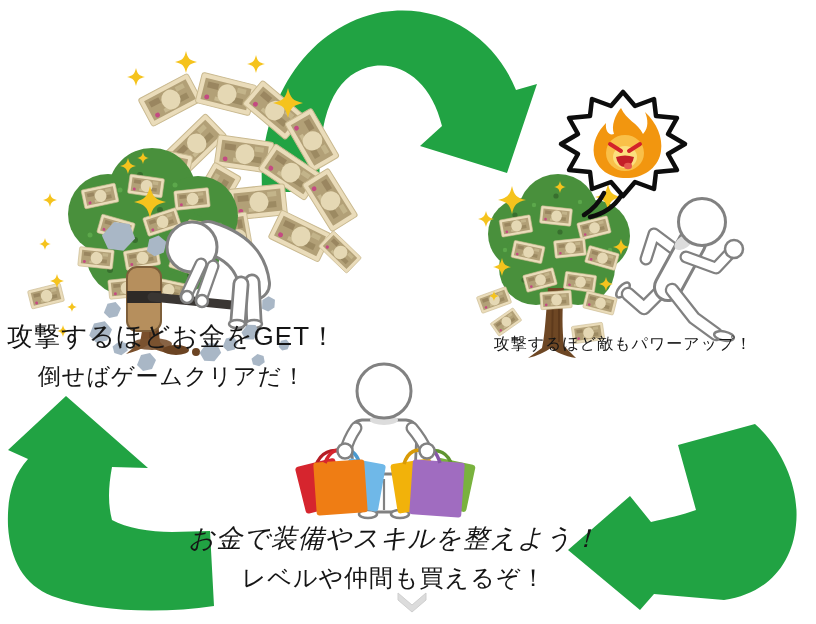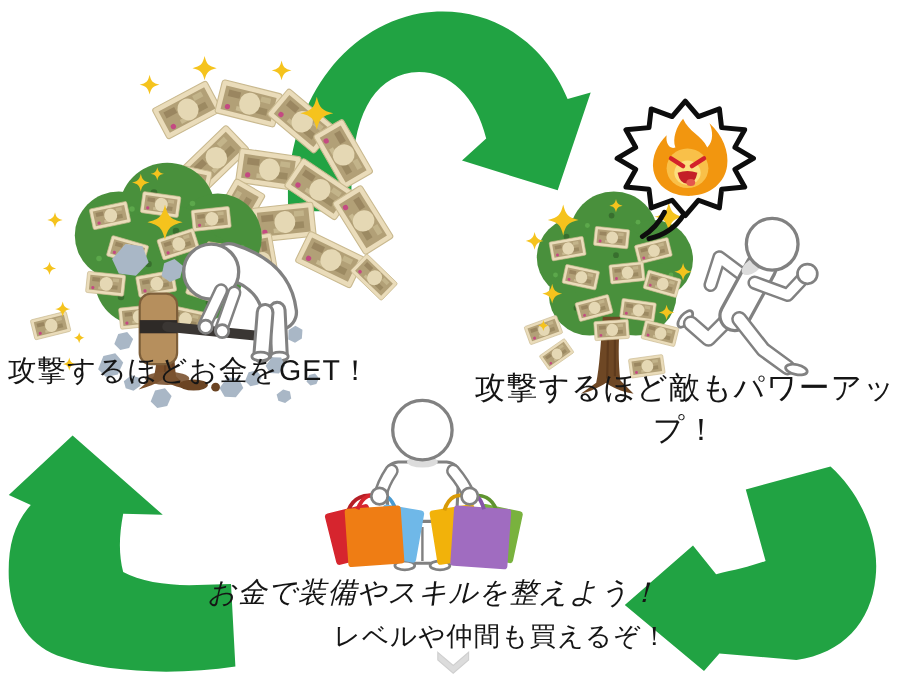--- a/index.html
+++ b/index.html
@@ -7,25 +7,25 @@
     position:relative;width:816px;height:624px;background:#fff;overflow:hidden;
     font-family:"Liberation Sans","DejaVu Sans",sans-serif;
   }
   .stage svg{position:absolute;left:0;top:0;}
   .cap{position:absolute;text-align:center;color:#151515;z-index:5;}
   .cap .l1,.cap .l2{display:block;letter-spacing:1px;font-weight:500;}
   .cap1{left:2px;top:319px;width:340px;}
   .cap1 .l1{font-size:26px;}
   .cap1 .l2{font-size:23px;margin-top:7px;}
   .cap2{left:430px;top:334px;width:386px;}
-  .cap2 .l1{font-size:28px;}
+  .cap2 .l1{font-size:16px;}
   .cap2 .l2{font-size:23px;margin-top:7px;}
   .cap3{left:180px;top:521px;width:428px;}
   .cap3 .l1{font-size:26px;font-style:italic;}
-  .cap3 .l2{font-size:24px;margin-top:6px;text-align:right;}
+  .cap3 .l2{font-size:24px;margin-top:6px;}
   .lo{stroke:#818181;fill:none;stroke-linecap:round;stroke-linejoin:round;}
   .lw{stroke:#ffffff;fill:none;stroke-linecap:round;stroke-linejoin:round;}
 </style>
 </head>
 <body>
 
 <div class="stage">
 
 <svg width="816" height="624" viewBox="0 0 816 624">
   <defs>
@@ -288,20 +288,21 @@
     <circle cx="427" cy="451" r="7.5" fill="#fff" stroke="#818181" stroke-width="2.5"></circle>
   </g>
 
   <g>
     <polygon points="398,593 412,605 426,593 426,600 412,612 398,600" fill="#dcdcdc" stroke="#cfcfcf" stroke-width="1"></polygon>
   </g>
 </svg>
 
   <div class="cap cap1">
     <span class="l1">攻撃するほどお金をGET！</span>
+    <span class="l2">倒せばゲームクリアだ！</span>
   </div>
   <div class="cap cap2">
     <span class="l1">攻撃するほど敵もパワーアップ！</span>
   </div>
   <div class="cap cap3">
     <span class="l1">お金で装備やスキルを整えよう！</span>
     <span class="l2">レベルや仲間も買えるぞ！</span>
   </div>
 </div>
 

